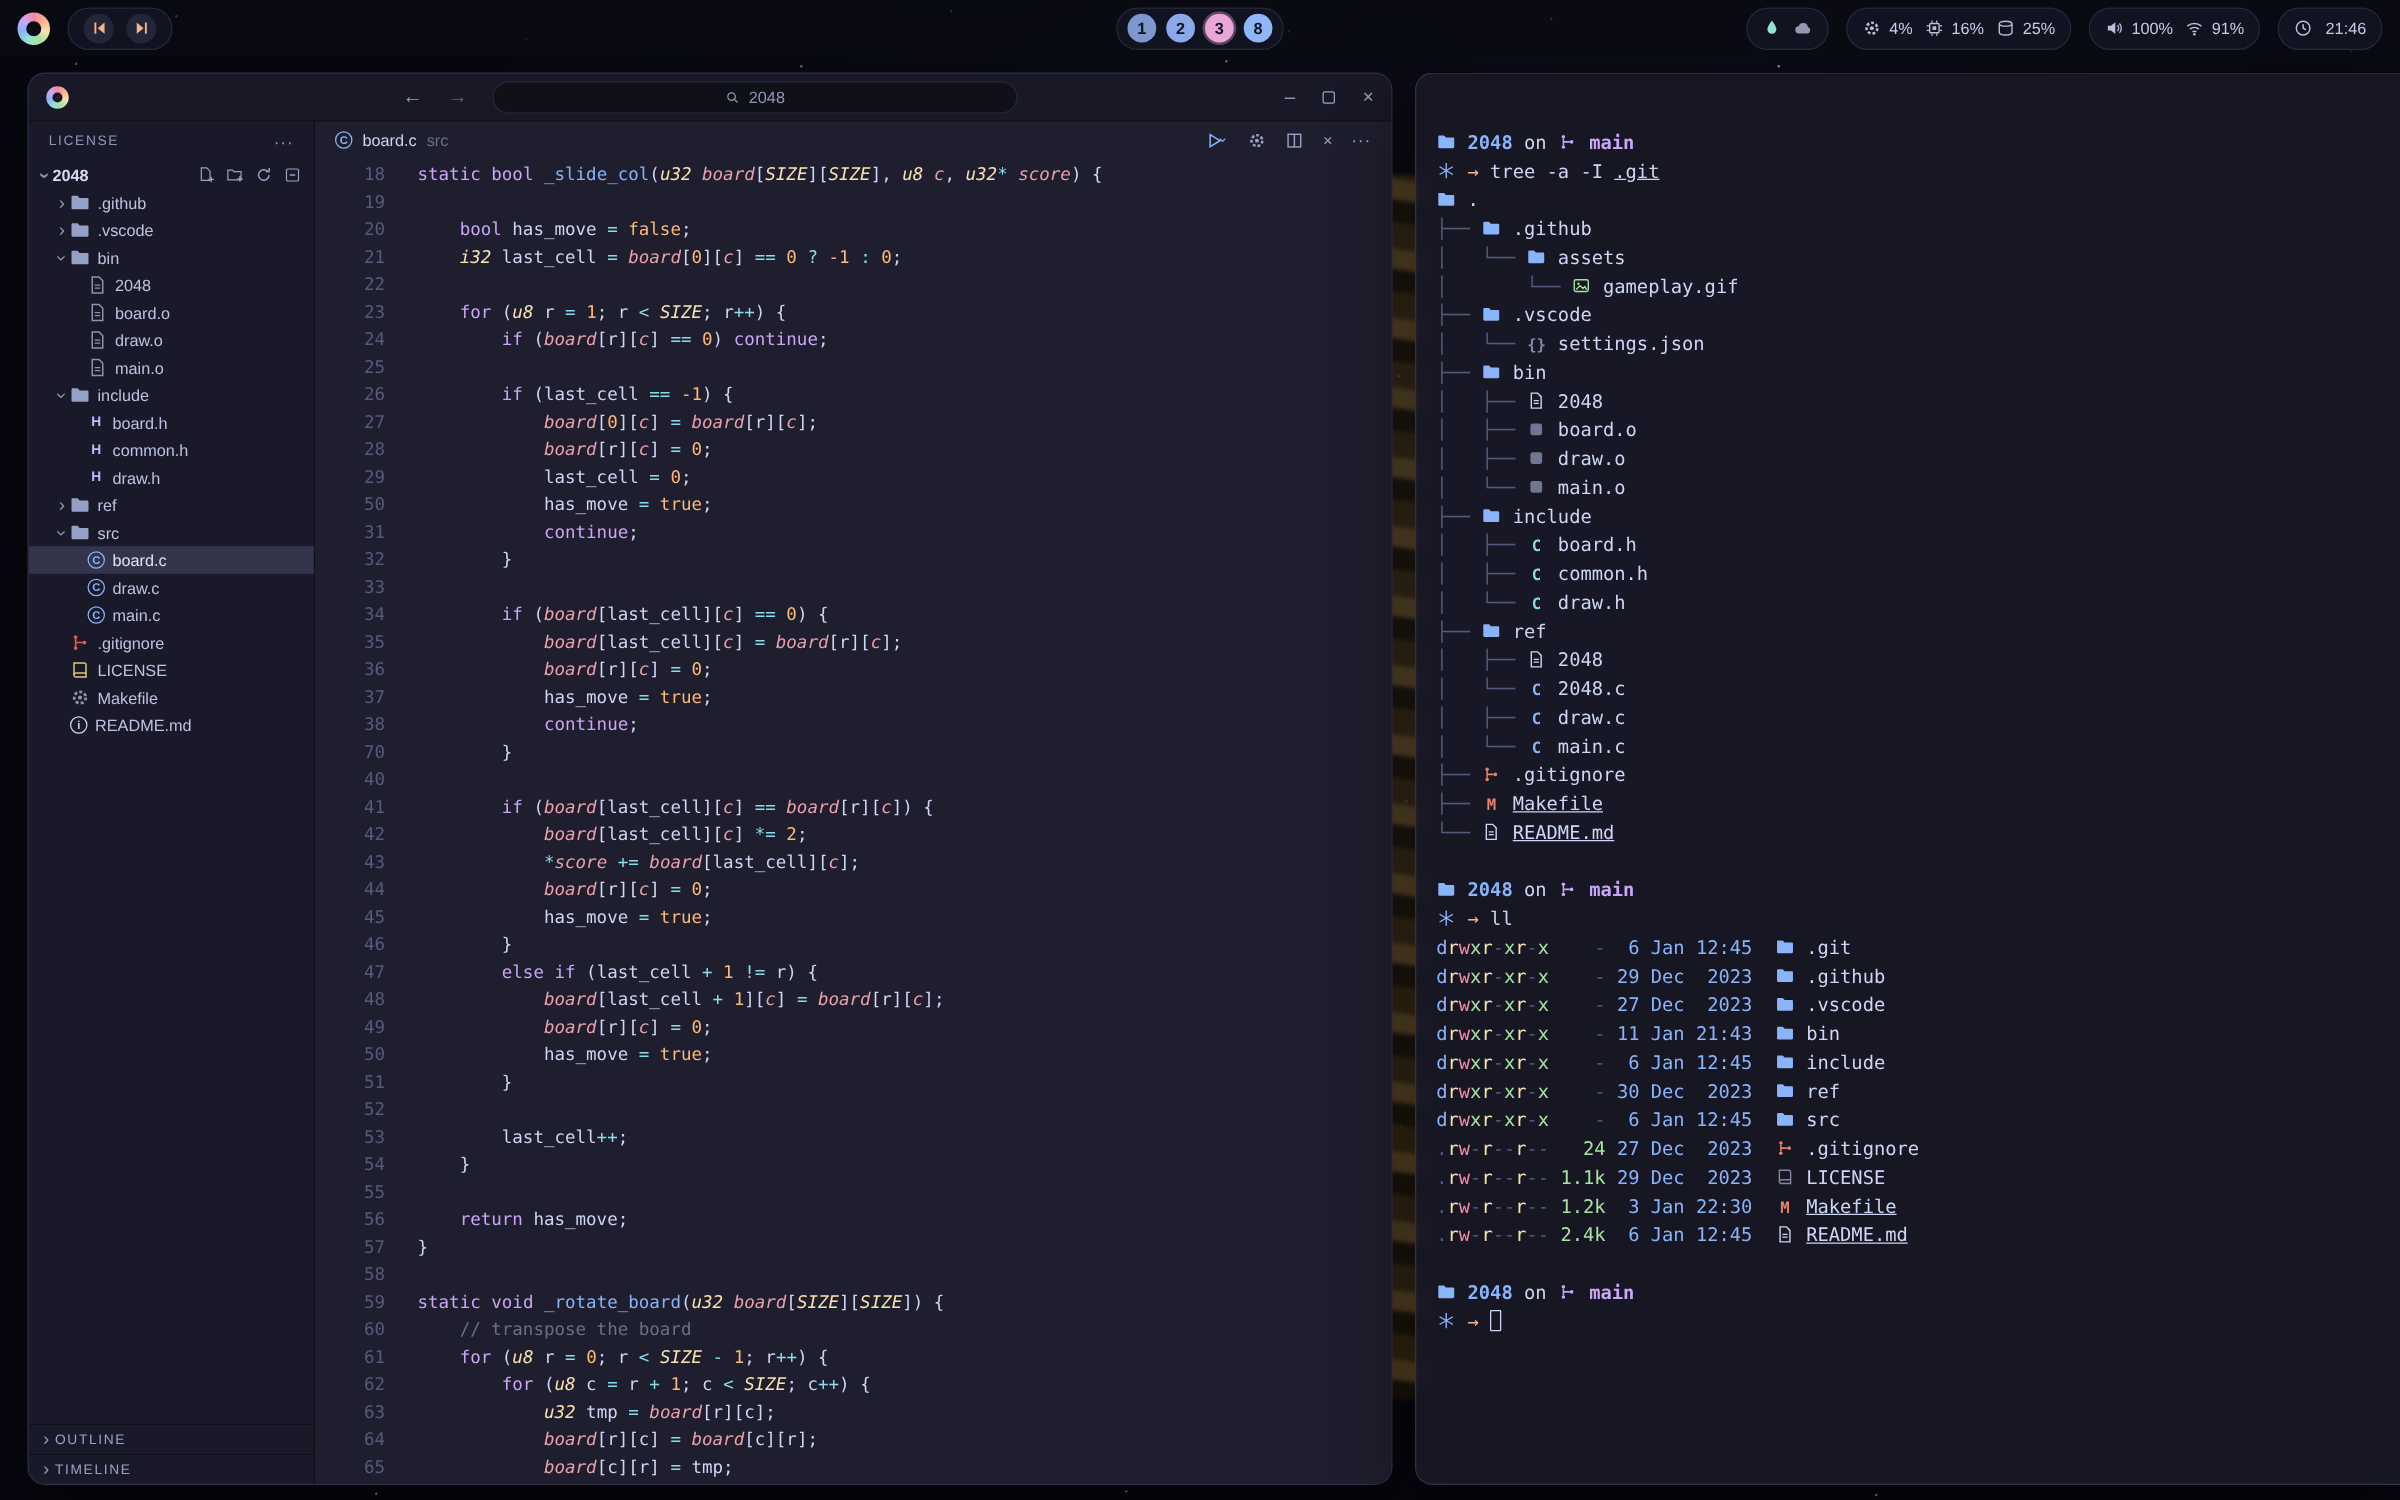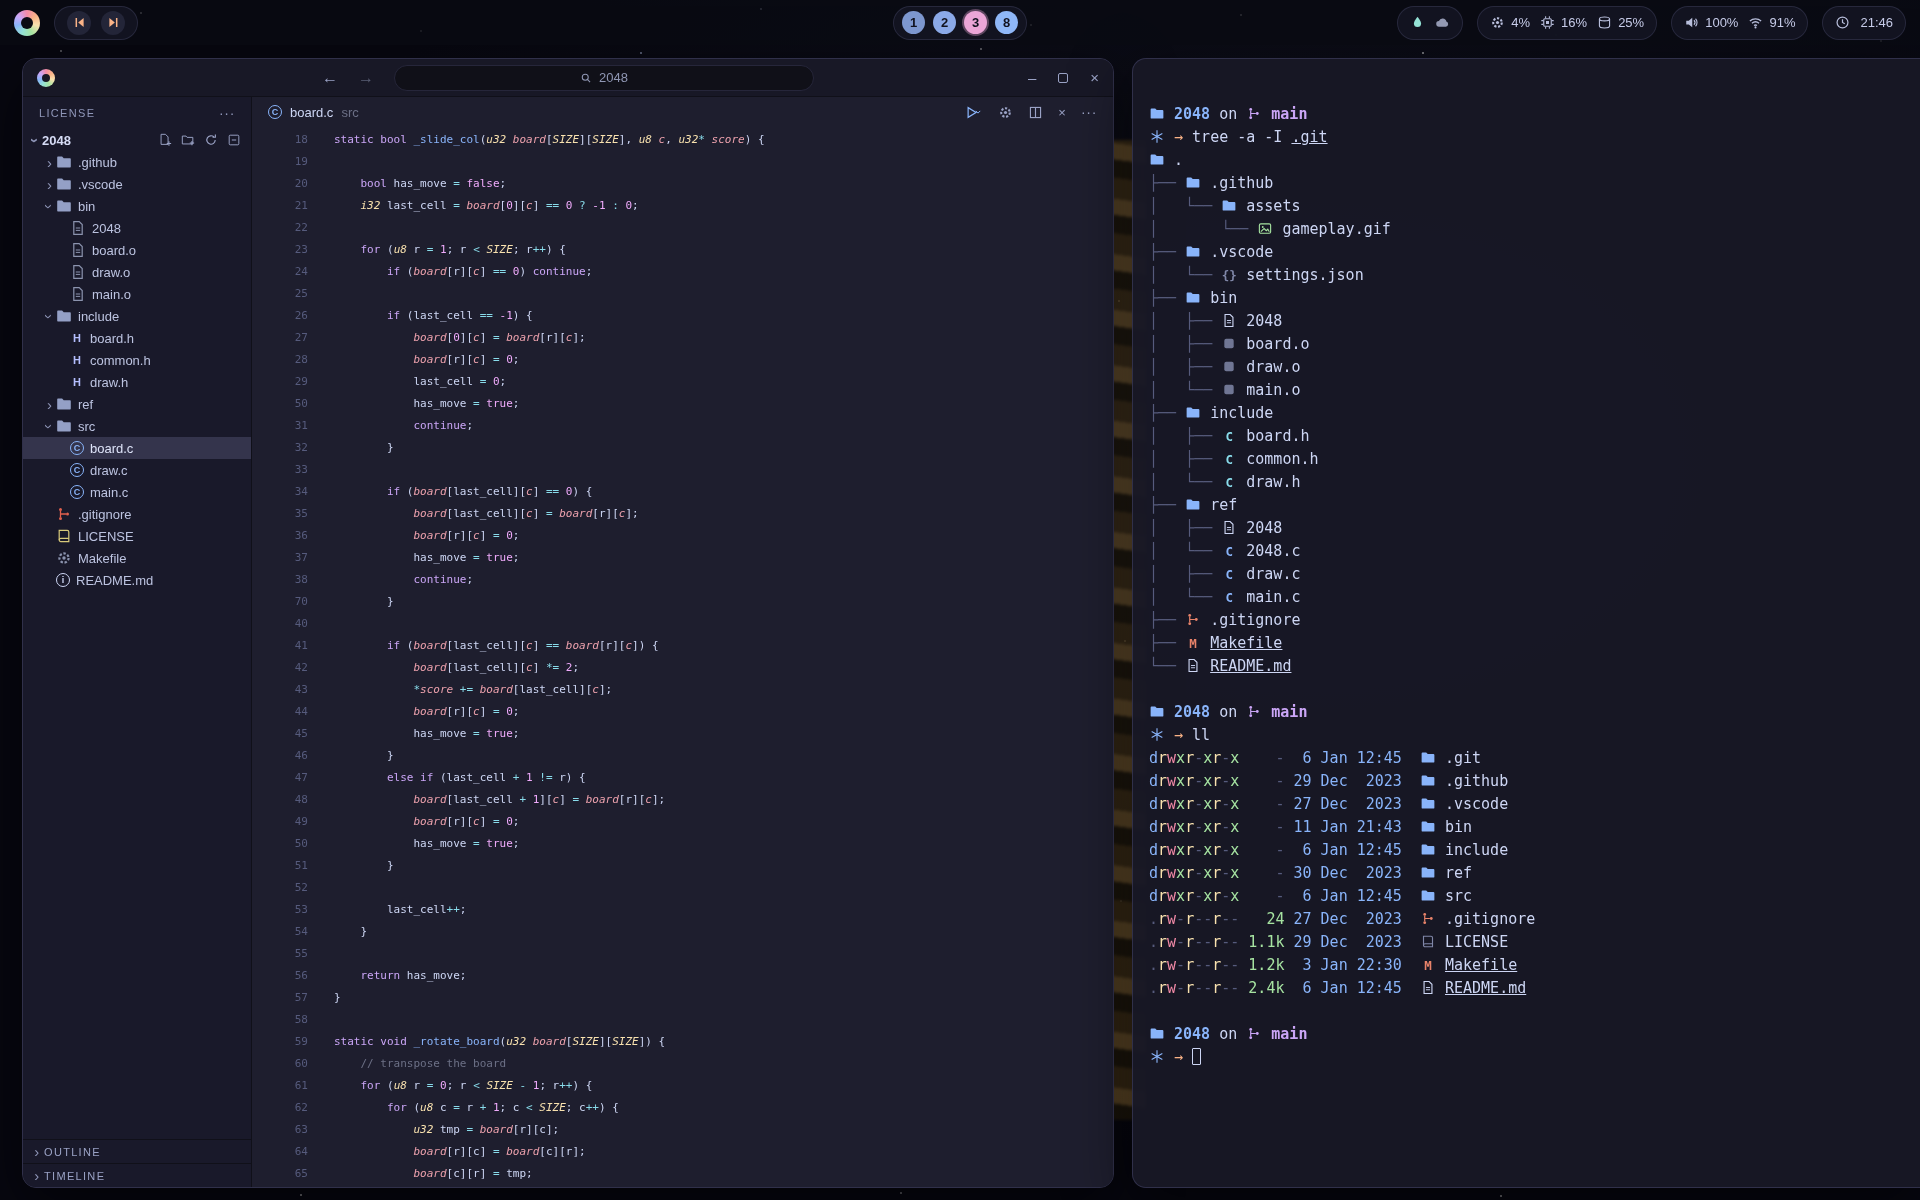--- a/index.html
+++ b/index.html
@@ -85,28 +85,28 @@
   .sb-panel{height:24px;display:flex;align-items:center;padding:0 8px;font-size:11px;letter-spacing:.12em;
     color:#9aa2c5;border-top:1px solid #101019}
   
   .e-main{flex:1;display:flex;flex-direction:column;background:#1e1e2e;min-width:0}
   .tabbar{height:30px;flex:0 0 30px;display:flex;align-items:center;gap:8px;padding:0 16px;font-size:13px;color:#cdd6f4}
   .tabpath{color:#6c7086}
   .tab-actions{margin-left:auto;display:flex;gap:15px;align-items:center;color:#9aa2c5}
   .tab-actions .icon{width:15px;height:15px}
   .tab-actions .caret{width:10px;height:10px;margin-left:-6px}
   .runwrap{display:inline-flex;align-items:center;color:#89b4fa}
-  .codearea{flex:1;display:flex;font-family:"DejaVu Sans Mono",monospace;font-size:11px;line-height:22px;
+  .codearea{flex:1;display:flex;font-family:"DejaVu Sans Mono",monospace;font-size:14px;line-height:22px;
     padding-top:2px;overflow:hidden}
   .gutter{width:56px;flex:0 0 56px;text-align:right;color:#565b7d}
   .gutter div{height:22px}
   .code{padding-left:26px;white-space:pre;color:#cdd6f4}
   .code .cl{height:22px}
   .tk-k{color:#cba6f7}.tk-t{color:#f9e2af;font-style:italic}.tk-f{color:#89b4fa}
-  .tk-p{color:#eba0ac;font-style:italic}.tk-n{color:#f0abfc}.tk-o{color:#89dceb}
+  .tk-p{color:#eba0ac;font-style:italic}.tk-n{color:#fdba74}.tk-o{color:#89dceb}
   .tk-c{color:#6c7086;}.tk-x{color:#cdd6f4}
   
   #term{padding:44px 14px 0 16px;font-family:"DejaVu Sans Mono",monospace;font-size:15px;line-height:23px;color:#cdd6f4}
   .tline{height:23px;white-space:pre}
   .tline .icon{width:16px;height:15px}
   .ticon{display:inline-block;width:16px;text-align:center;font-weight:700;font-size:12.5px}
   .b{font-weight:700}.u{text-decoration:underline}
   .c-blue{color:#89b4fa}.c-mauve{color:#cba6f7}.c-dim{color:#565b7d}.c-dim2{color:#8087a8}
   .c-green{color:#a6e3a1}.c-peach{color:#fab387}.c-sky{color:#89dceb}
   .c-orange{color:#e8836a}.c-fg{color:#cdd6f4}

